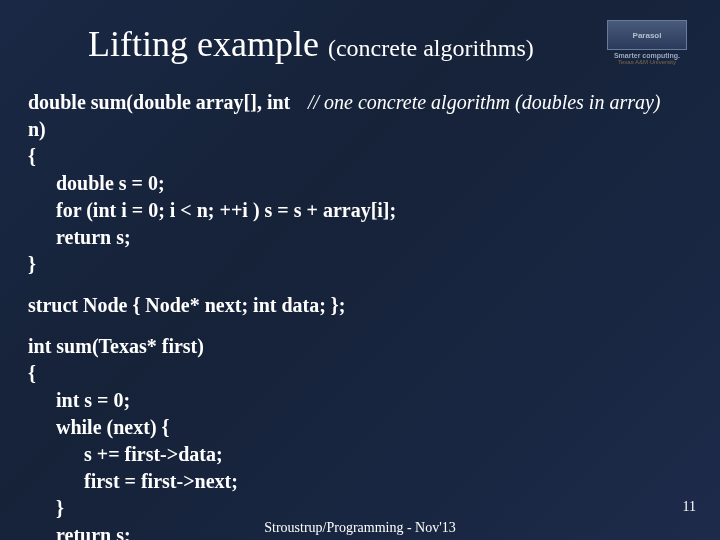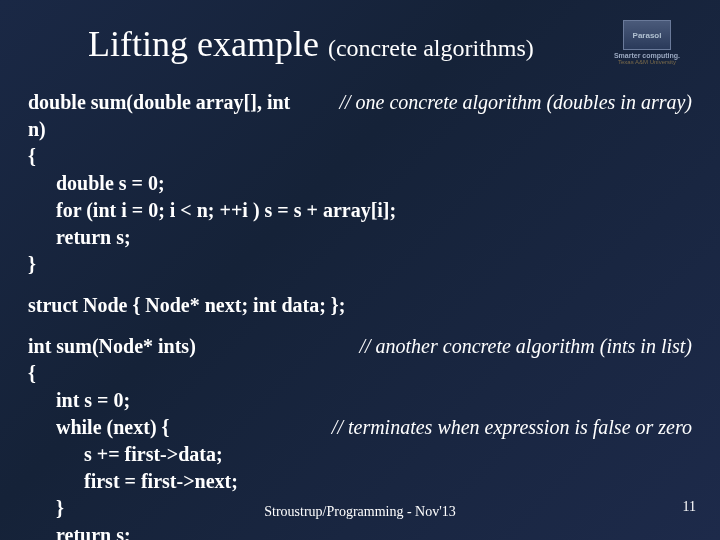--- a/index.html
+++ b/index.html
@@ -39,21 +39,21 @@
     font-weight: normal;
     display: inline;
   }
   .logo-area {
     width: 90px;
     text-align: center;
     font-size: 8px;
     color: #8a7a5a;
   }
   .logo-box {
-    width: 48px;
+    width: 80px;
     height: 30px;
     background: linear-gradient(180deg, #4a5a7a 0%, #2a3a5a 100%);
     border: 1px solid #6a7a9a;
     margin: 0 auto 2px auto;
     display: flex;
     align-items: center;
     justify-content: center;
     font-size: 8px;
     color: #b0c0d0;
     font-family: Arial, sans-serif;
@@ -69,35 +69,35 @@
     font-family: Arial, sans-serif;
     font-size: 6px;
     color: #7a6a4a;
   }
   .content {
     margin-top: 24px;
     font-size: 20px;
     line-height: 1.35;
   }
   .bold { font-weight: bold; }
-  .italic { font-style: italic; font-weight: normal; text-align: right; }
+  .italic { font-style: italic; font-weight: normal; }
   .indent1 { padding-left: 28px; display: inline-block; }
   .indent2 { padding-left: 56px; display: inline-block; }
   .row {
     display: flex;
   }
   .col-left {
     width: 280px;
   }
   .col-right {
     flex: 1;
   }
   .footer {
     position: absolute;
-    bottom: 20px;
+    bottom: 4px;
     left: 0;
     width: 100%;
     text-align: center;
     font-size: 14px;
   }
   .page-num {
     position: absolute;
     bottom: 25px;
     right: 24px;
     font-size: 14px;
@@ -132,28 +132,26 @@
     <div class="bold"><span class="indent1">return s;</span></div>
     <div class="bold">}</div>
 
     <div class="spacer"></div>
 
     <div class="bold">struct Node { Node* next; int data; };</div>
 
     <div class="spacer"></div>
 
     <div class="row">
-      <div class="col-left bold">int sum(Node* ints)</div>
-      <div class="col-right bold italic">// another concrete algorithm (ints in list)</div>
+      <div class="col-left bold">int sum(Texas* first)</div>
     </div>
     <div class="bold">{</div>
     <div class="bold"><span class="indent1">int s = 0;</span></div>
     <div class="row">
       <div class="col-left bold"><span class="indent1">while (next) {</span></div>
-      <div class="col-right bold italic">// terminates when expression is false or zero</div>
     </div>
     <div class="bold"><span class="indent2">s += first-&gt;data;</span></div>
     <div class="bold"><span class="indent2">first = first-&gt;next;</span></div>
     <div class="bold"><span class="indent1">}</span></div>
     <div class="bold"><span class="indent1">return s;</span></div>
     <div class="bold">}</div>
 
   </div>
 
   <div class="footer">Stroustrup/Programming - Nov'13</div>

